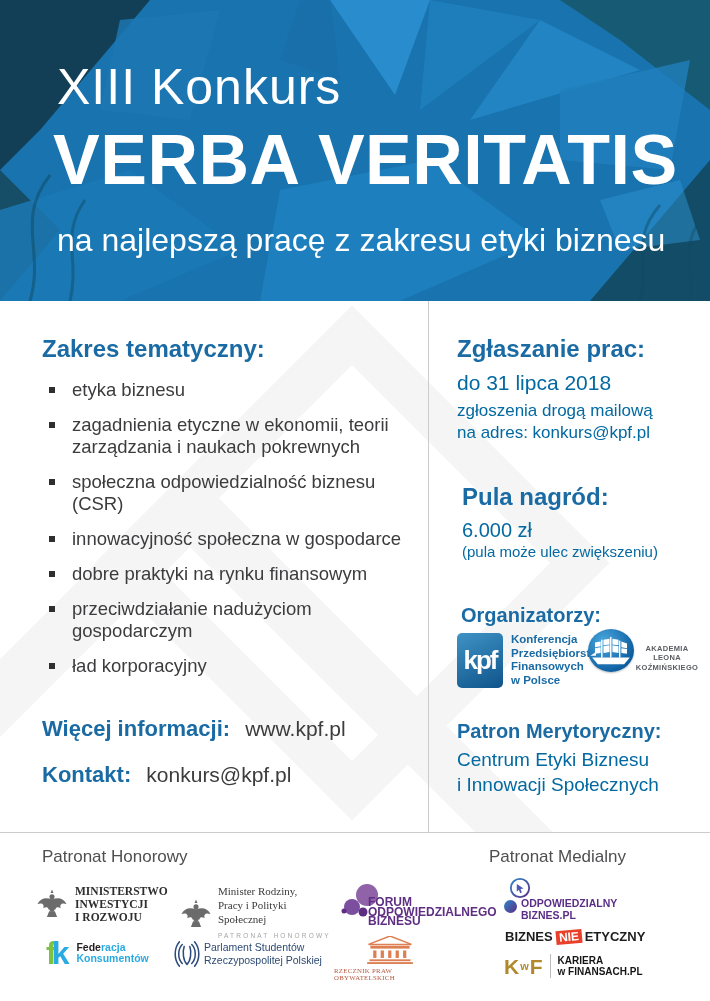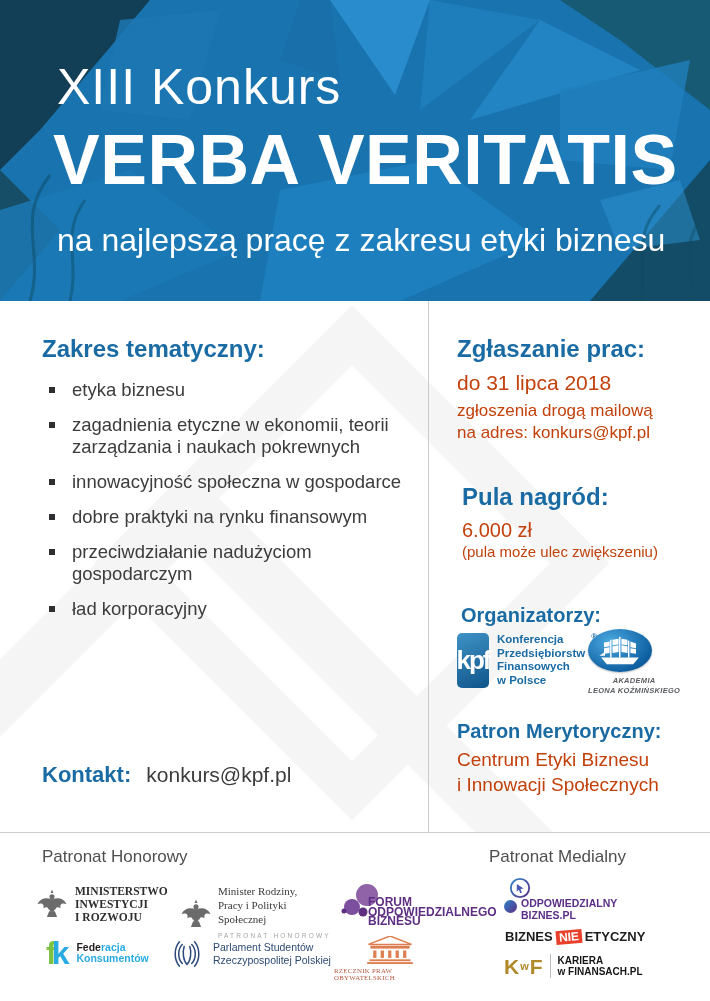--- a/index.html
+++ b/index.html
@@ -16,21 +16,21 @@
   
   .main{position:absolute;left:0;top:301px;width:710px;height:531px;background:#fff;overflow:hidden;}
   .wm{position:absolute;border-style:solid;border-color:#f5f5f5;transform:rotate(45deg);}
   .wm1{left:170px;top:80px;width:280px;height:280px;border-width:42px;}
   .wm2{left:-80px;top:280px;width:430px;height:430px;border-width:55px;}
   .v-divider{position:absolute;left:428px;top:0;width:1px;height:531px;background:#cccccc;}
   .main-content{position:absolute;left:0;top:0;width:710px;height:531px;}
   .h-divider{position:absolute;left:0;top:832px;width:710px;height:1px;background:#cccccc;}
 
   .blue-h{color:#1a6ba4;font-weight:700;}
-  .dark-t{color:#c2410c;}
+  .dark-t{color:#0369a1;}
 
   .topics-heading{position:absolute;left:42px;top:34px;font-size:24px;}
   ul.topics{position:absolute;left:46px;top:78px;width:358px;margin:0;padding:0;list-style:none;}
   ul.topics li{position:relative;padding-left:26px;font-size:18.5px;line-height:22px;margin-bottom:13px;color:#3c3c3e;}
   ul.topics li::before{content:"";position:absolute;left:3px;top:8px;width:6px;height:6px;background:#2f2f31;}
   ul.topics li:nth-child(6){max-width:260px;}
 
   .more-info{position:absolute;left:42px;top:415px;font-size:22px;}
   .contact{position:absolute;left:42px;top:461px;font-size:22px;}
   .inline-label{font-weight:700;color:#1a6ba4;margin-right:9px;}
@@ -41,26 +41,26 @@
   .sub-note{position:absolute;left:457px;top:99px;font-size:17px;line-height:22px;}
   .prize-heading{position:absolute;left:462px;top:182px;font-size:24px;}
   .prize-amount{position:absolute;left:462px;top:218px;font-size:20px;}
   .prize-note{position:absolute;left:462px;top:242px;font-size:15px;}
   .org-heading{position:absolute;left:461px;top:303px;font-size:20px;}
   .patron-heading{position:absolute;left:457px;top:419px;font-size:20px;text-align:center;}
   .patron-lines{position:absolute;left:457px;top:446px;font-size:19px;line-height:25px;}
 
   
   .kpf-logo{position:absolute;left:457px;top:332px;display:flex;align-items:flex-start;}
-  .kpf-square{width:32px;height:55px;border-radius:5px;background:linear-gradient(155deg,#3f93c6,#0f548a);color:#fff;font-size:26px;font-weight:700;letter-spacing:-2px;display:flex;align-items:center;justify-content:center;}
+  .kpf-square{width:46px;height:55px;border-radius:5px;background:linear-gradient(155deg,#3f93c6,#0f548a);color:#fff;font-size:26px;font-weight:700;letter-spacing:-2px;display:flex;align-items:center;justify-content:center;}
   .kpf-name{margin-left:8px;font-size:11.5px;line-height:13.5px;font-weight:700;color:#1a6ba4;position:relative;padding-right:12px;}
   .kpf-name sup{font-size:8px;position:absolute;top:-3px;right:0;}
 
   
-  .alk-logo{position:absolute;left:588px;top:328px;width:112px;display:flex;flex-direction:column;align-items:flex-start;font-style:italic;}
+  .alk-logo{position:absolute;left:588px;top:328px;width:112px;display:flex;flex-direction:row;align-items:flex-end;}
   .alk-ellipse{width:64px;height:43px;border-radius:50%;background:radial-gradient(ellipse at 35% 30%,#4aa8df,#0c5c9e 75%);display:flex;align-items:center;justify-content:center;box-shadow:0 1px 2px rgba(0,0,0,.25);}
   .alk-caption{margin-top:4px;font-size:7.5px;line-height:9.5px;color:#5a5d61;letter-spacing:0.3px;text-align:center;font-weight:700;}
 
   
   .footer{position:absolute;left:0;top:833px;width:710px;height:168px;background:#fff;}
   .pat-hon{position:absolute;left:42px;top:14px;font-size:17px;color:#4f4f51;}
   .pat-med{position:absolute;left:489px;top:14px;font-size:17px;color:#4f4f51;}
 
   .mir{position:absolute;left:36px;top:51px;display:flex;align-items:center;}
   .mir-text{margin-left:7px;font-family:"Liberation Serif",serif;font-size:11.5px;line-height:13px;font-weight:700;color:#2e2e2e;}
@@ -73,21 +73,21 @@
   .obpl-sphere{position:absolute;left:504px;top:67px;width:13px;height:13px;border-radius:50%;background:linear-gradient(135deg,#2e86c9,#5b2d86);}
   .obpl-text{position:absolute;left:521px;top:64px;font-size:10.5px;line-height:12px;font-weight:700;color:#5b2d86;}
 
   .fk{position:absolute;left:46px;top:105px;display:flex;align-items:flex-start;}
   .fk-f{font-size:32px;font-weight:700;color:#7dc242;line-height:30px;}
   .fk-k{font-size:32px;font-weight:700;color:#29abe2;line-height:30px;margin-left:-5px;}
   .fk-text{margin-left:7px;margin-top:4px;font-size:10.5px;line-height:11px;font-weight:700;}
   .fk-black{color:#231f20;}
   .fk-cyan{color:#29abe2;}
   .psrp{position:absolute;left:170px;top:103px;display:flex;align-items:center;}
-  .psrp-text{margin-left:9px;font-size:10.5px;line-height:13px;color:#2d4a75;}
+  .psrp-text{font-size:10.5px;line-height:13px;color:#2d4a75;}
   .rpo{position:absolute;left:334px;top:103px;width:112px;display:flex;flex-direction:column;align-items:center;}
   .rpo-label{margin-top:3px;font-size:6.8px;letter-spacing:0.3px;color:#b5573f;font-family:"Liberation Serif",serif;}
   .bne{position:absolute;left:505px;top:96px;display:flex;align-items:center;font-weight:800;font-size:13px;color:#1d1d1f;}
   .bne-nie{background:#e8402a;color:#ffffff;font-size:12px;padding:0 3px;margin:0 3px;transform:rotate(-5deg);display:inline-block;}
   .kwf{position:absolute;left:504px;top:121px;display:flex;align-items:center;}
   .kwf-k,.kwf-f{font-size:21px;font-weight:700;color:#b08a2a;line-height:21px;}
   .kwf-w{font-size:11px;font-weight:700;color:#b08a2a;margin:0 1px;}
   .kwf-bar{width:1px;height:24px;background:#bbbbbb;margin:0 7px;}
   .kwf-text{font-size:10px;line-height:11px;font-weight:700;color:#161616;}
 </style>
@@ -126,26 +126,31 @@
     <div class="wm wm1"></div>
     <div class="wm wm2"></div>
     <div class="v-divider"></div>
 
     <div class="main-content">
 
       <div class="blue-h topics-heading">Zakres tematyczny:</div>
       <ul class="topics">
         <li><span>etyka biznesu</span></li>
         <li><span>zagadnienia etyczne w ekonomii, teorii zarządzania i naukach pokrewnych</span></li>
+        <li><span>społeczna odpowiedzialność biznesu (CSR)</span></li>
         <li><span>innowacyjność społeczna w gospodarce</span></li>
         <li><span>dobre praktyki na rynku finansowym</span></li>
         <li><span>przeciwdziałanie nadużyciom gospodarczym</span></li>
         <li><span>ład korporacyjny</span></li>
       </ul>
 
+      <div class="more-info">
+        <span class="inline-label">Więcej informacji:</span>
+        <span class="inline-value">www.kpf.pl</span>
+      </div>
       <div class="contact">
         <span class="inline-label">Kontakt:</span>
         <span class="inline-value">konkurs@kpf.pl</span>
       </div>
 
       <div class="blue-h sub-heading">Zgłaszanie prac:</div>
       <div class="dark-t sub-deadline">do 31 lipca 2018</div>
       <div class="dark-t sub-note">
         <div>zgłoszenia drogą mailową</div>
         <div>na adres: konkurs@kpf.pl</div>

